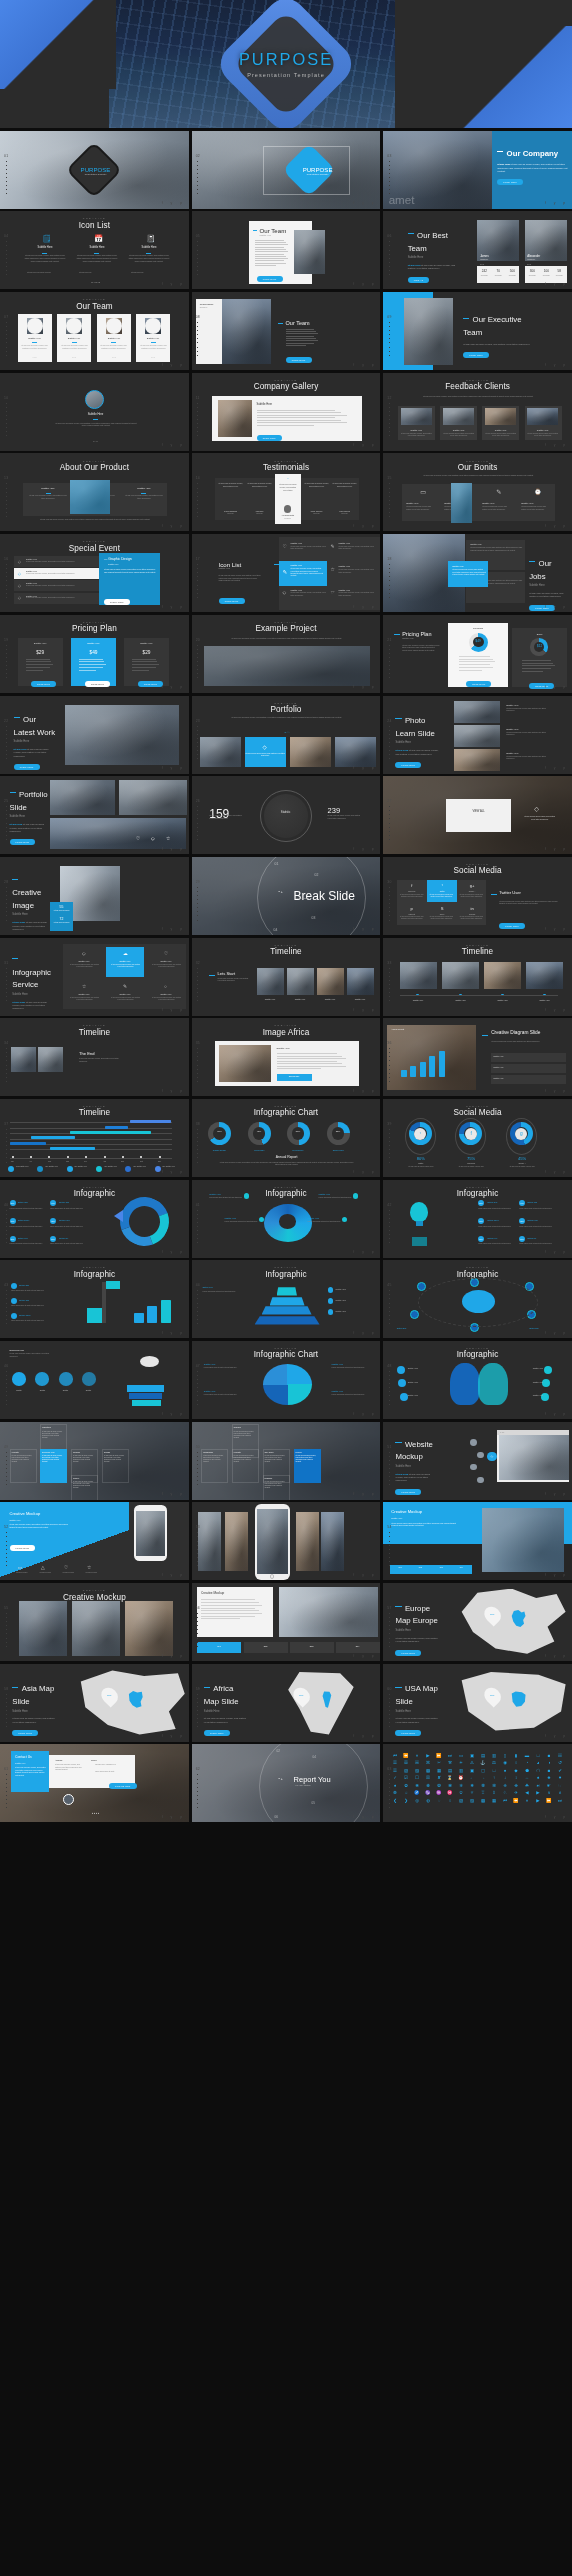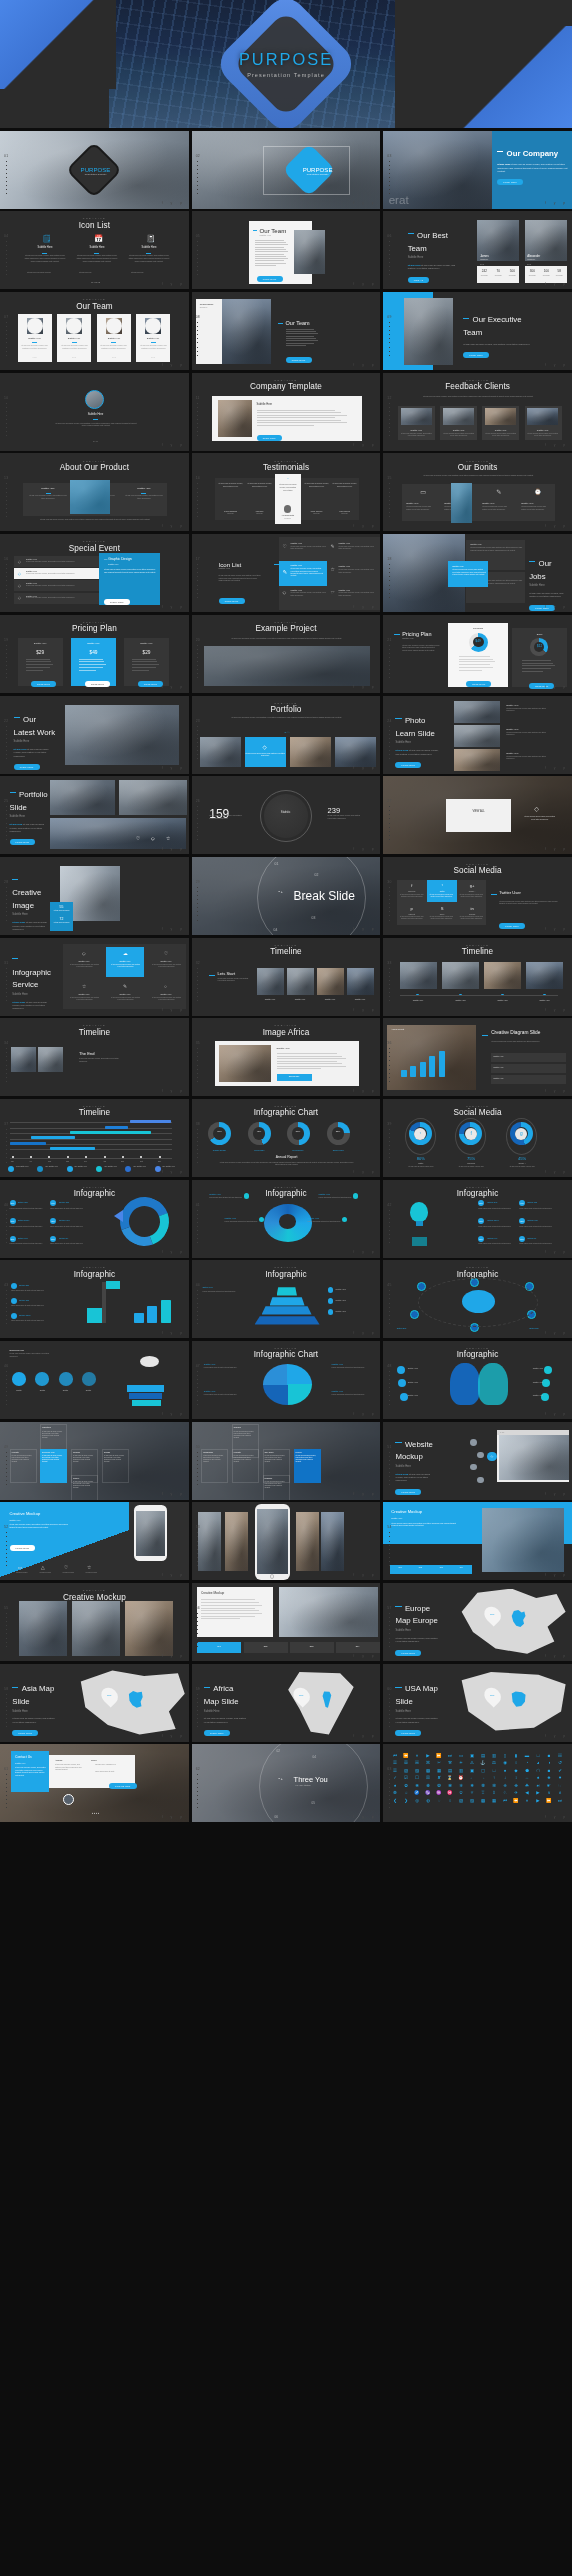--- a/index.html
+++ b/index.html
@@ -211,21 +211,21 @@
         <i></i>
         <i></i>
         <i></i>
         <i></i>
         <i></i>
       </div>
   <div class="social">f &nbsp;y&nbsp; p</div>
     </div>
     <div class="slide">
       <div class="photo p4" style="left:0px;top:0px;width:109px;height:78px"></div>
-  <div style="position:absolute;left:5.5px;top:60px;font-size:11.6px;color:rgba(255,255,255,.30);line-height:1.5;">erat</div>
+  <div style="position:absolute;left:5.5px;top:60px;font-size:11.6px;color:rgba(255,255,255,.30);line-height:1.5;">amet</div>
   <div style="position:absolute;left:109px;top:0px;width:82px;height:78px;background:#1f7fb5;"></div>
   <div class="lhead" style="left:114px;top:15px;width:71px">
     <span class="dash" style="background:#fff"></span><span class="ht" style="color:#fff;font-weight:700">Our Company</span>
     <div class="hp" style="color:#d9ecf8"><b style="color:#fff">Ut wisi enim</b> Ut wisi enim ad minim veniam, quis nostrud exerci tation ullamcorper nibh euismod tincidunt ut laoreet dolore magna aliquam erat volutpat.</div>
     <span class="btn" style="background:#1fa7e8">Learn More</span>
   </div>
       <div class="snum">03</div>
   <div class="sdots">
         <i></i>
         <i></i>
@@ -460,21 +460,21 @@
         <i></i>
         <i></i>
         <i></i>
         <i></i>
         <i></i>
       </div>
   <div class="social">f &nbsp;y&nbsp; p</div>
     </div>
     <div class="slide">
       <div class="eyebrow">CREATIVE</div>
-  <div class="ctitle">Company Template</div>
+  <div class="ctitle">Company Gallery</div>
   <div style="position:absolute;left:20.4px;top:23px;width:150px;height:45px;background:#f3f3f3;"></div>
   <div class="photo p3" style="left:26px;top:27px;width:34px;height:37px"></div>
   <div style="position:absolute;left:65px;top:30px;font-size:2.7px;color:#333;line-height:1.5;">Subtitle Here</div>
   <div style="position:absolute;left:65px;top:37px;width:78px;height:0.7px;background:#cdcdcd"></div>
       <div style="position:absolute;left:65px;top:39px;width:84px;height:0.7px;background:#cdcdcd"></div>
       <div style="position:absolute;left:65px;top:42px;width:90px;height:0.7px;background:#cdcdcd"></div>
       <div style="position:absolute;left:65px;top:44px;width:78px;height:0.7px;background:#cdcdcd"></div>
       <div style="position:absolute;left:65px;top:47px;width:84px;height:0.7px;background:#cdcdcd"></div>
       <div style="position:absolute;left:65px;top:49px;width:90px;height:0.7px;background:#cdcdcd"></div>
       <div style="position:absolute;left:65px;top:52px;width:57px;height:0.7px;background:#cdcdcd"></div>
@@ -2045,21 +2045,21 @@
     </div>
     <div class="slide">
       <div class="photo p5" style="left:0px;top:0px;width:191px;height:78px"></div>
       <div style="position:absolute;inset:0;background:rgba(22,22,26,.42)"></div>
       <div style="position:absolute;left:67px;top:-12.3px;width:109px;height:109px;border-radius:50%;border:0.7px solid rgba(255,255,255,.22)"></div>
       <div style="position:absolute;left:85px;top:4.1px;font-size:3.1px;color:rgba(255,255,255,.5);line-height:1.5;">02</div>
       <div style="position:absolute;left:121px;top:11px;font-size:3.1px;color:rgba(255,255,255,.5);line-height:1.5;">04</div>
       <div style="position:absolute;left:120px;top:57px;font-size:3.1px;color:rgba(255,255,255,.5);line-height:1.5;">05</div>
       <div style="position:absolute;left:83px;top:71px;font-size:3.1px;color:rgba(255,255,255,.5);line-height:1.5;">06</div>
       <div style="position:absolute;left:87px;top:33px;font-size:3.4px;color:#fff;line-height:1.5;">•  +</div>
-      <div style="position:absolute;left:102px;top:30px;font-size:7.5px;color:#fff;line-height:1.5;">Three You</div>
+      <div style="position:absolute;left:102px;top:30px;font-size:7.5px;color:#fff;line-height:1.5;">Report You</div>
       <div style="position:absolute;left:104px;top:40px;font-size:1.9px;color:#bdbdbd;line-height:1.5;">For Your Attention</div>
       <div class="snum">62</div>
   <div class="sdots">
         <i></i>
         <i></i>
         <i></i>
         <i></i>
         <i></i>
         <i></i>
         <i></i>

